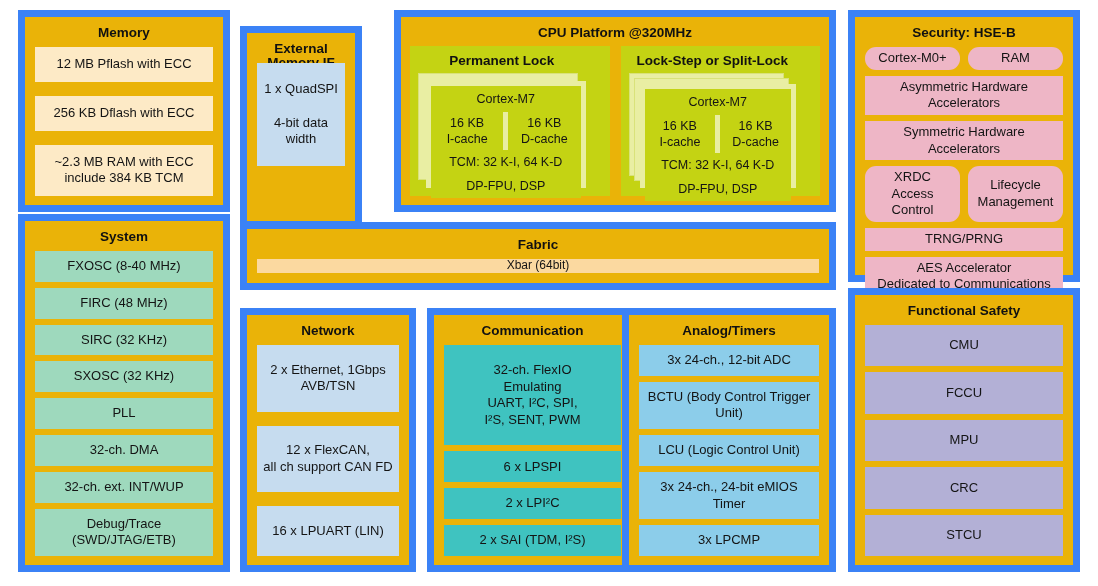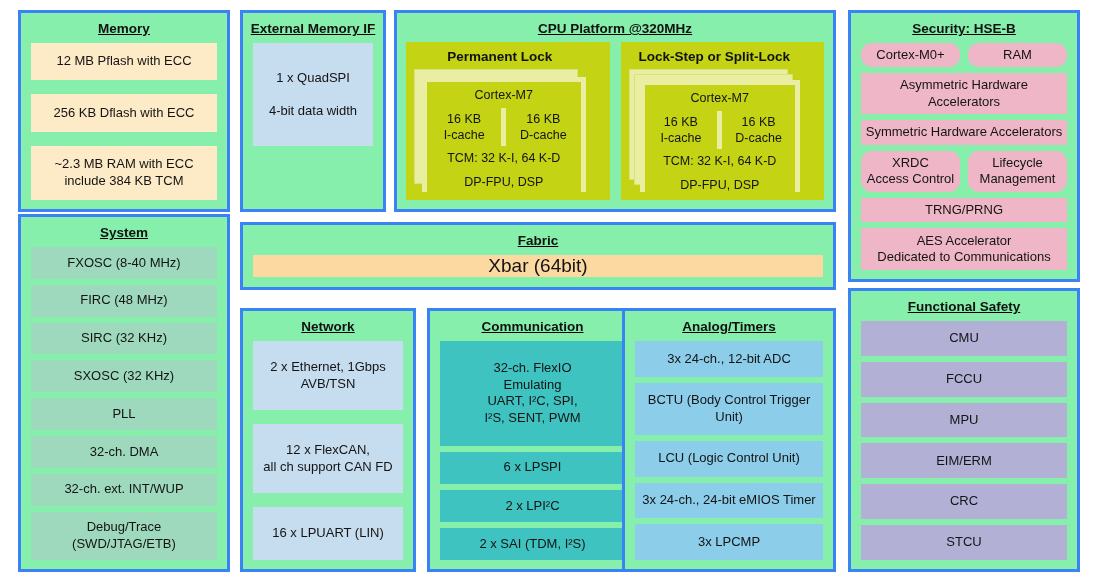--- a/index.html
+++ b/index.html
@@ -17,25 +17,24 @@
     position: relative;
     width: 1098px;
     height: 586px;
     background: #ffffff;
     overflow: hidden;
   }
 
   
   .panel {
     position: absolute;
-    background: #86efac;
-    border: 3px solid #3b82f6;
+    background: #eab308;
+    border: 7px solid #3b82f6;
     box-sizing: border-box;
     padding: 0;
-    text-decoration: underline;
   }
   .panel-title {
     text-align: center;
     font-weight: bold;
     font-size: 13.5px;
     color: #111111;
     line-height: 1;
     padding: 9px 2px 8px 2px;
   }
   .panel-body {
@@ -138,38 +137,38 @@
   .core-inner .row2 { gap: 5px; }
 
   
   #fabric-body {
     position: absolute;
     left: 10px;
     right: 10px;
     top: 30px;
     bottom: 10px;
   }
-  #fabric-body .blk { height: 100%; font-size: 19px; }
+  #fabric-body .blk { height: 100%; font-size: 12px; }
 </style>
 </head>
 <body>
 
 <div id="canvas">
 
   <div class="panel" style="left:18px; top:10px; width:212px; height:202px;">
     <div class="panel-title">Memory</div>
     <div class="panel-body">
       <div class="blk c-cream">12 MB Pflash with ECC</div>
       <div class="blk c-cream">256 KB Dflash with ECC</div>
       <div class="blk c-cream">~2.3 MB RAM with ECC
 include 384 KB TCM</div>
     </div>
   </div>
 
-  <div class="panel" style="left:240px; top:10px; width:146px; height:202px;">
+  <div class="panel" style="left:240px; top:26px; width:122px; height:202px;">
     <div class="panel-title">External Memory IF</div>
     <div class="panel-body" style="bottom:auto; height:103px;">
       <div class="blk c-blue">1 x QuadSPI
 
 4-bit data width</div>
     </div>
   </div>
 
   <div class="panel" style="left:394px; top:10px; width:442px; height:202px;">
     <div class="panel-title">CPU Platform @320MHz</div>
@@ -292,19 +291,18 @@
       <div class="blk c-lblue">3x LPCMP</div>
     </div>
   </div>
 
   <div class="panel" style="left:848px; top:288px; width:232px; height:284px;">
     <div class="panel-title">Functional Safety</div>
     <div class="panel-body gap-sm">
       <div class="blk c-purple">CMU</div>
       <div class="blk c-purple">FCCU</div>
       <div class="blk c-purple">MPU</div>
-      <div class="blk c-purple">EIM/ERM</div>
       <div class="blk c-purple">CRC</div>
       <div class="blk c-purple">STCU</div>
     </div>
   </div>
 
 </div>
 
 </body></html>

